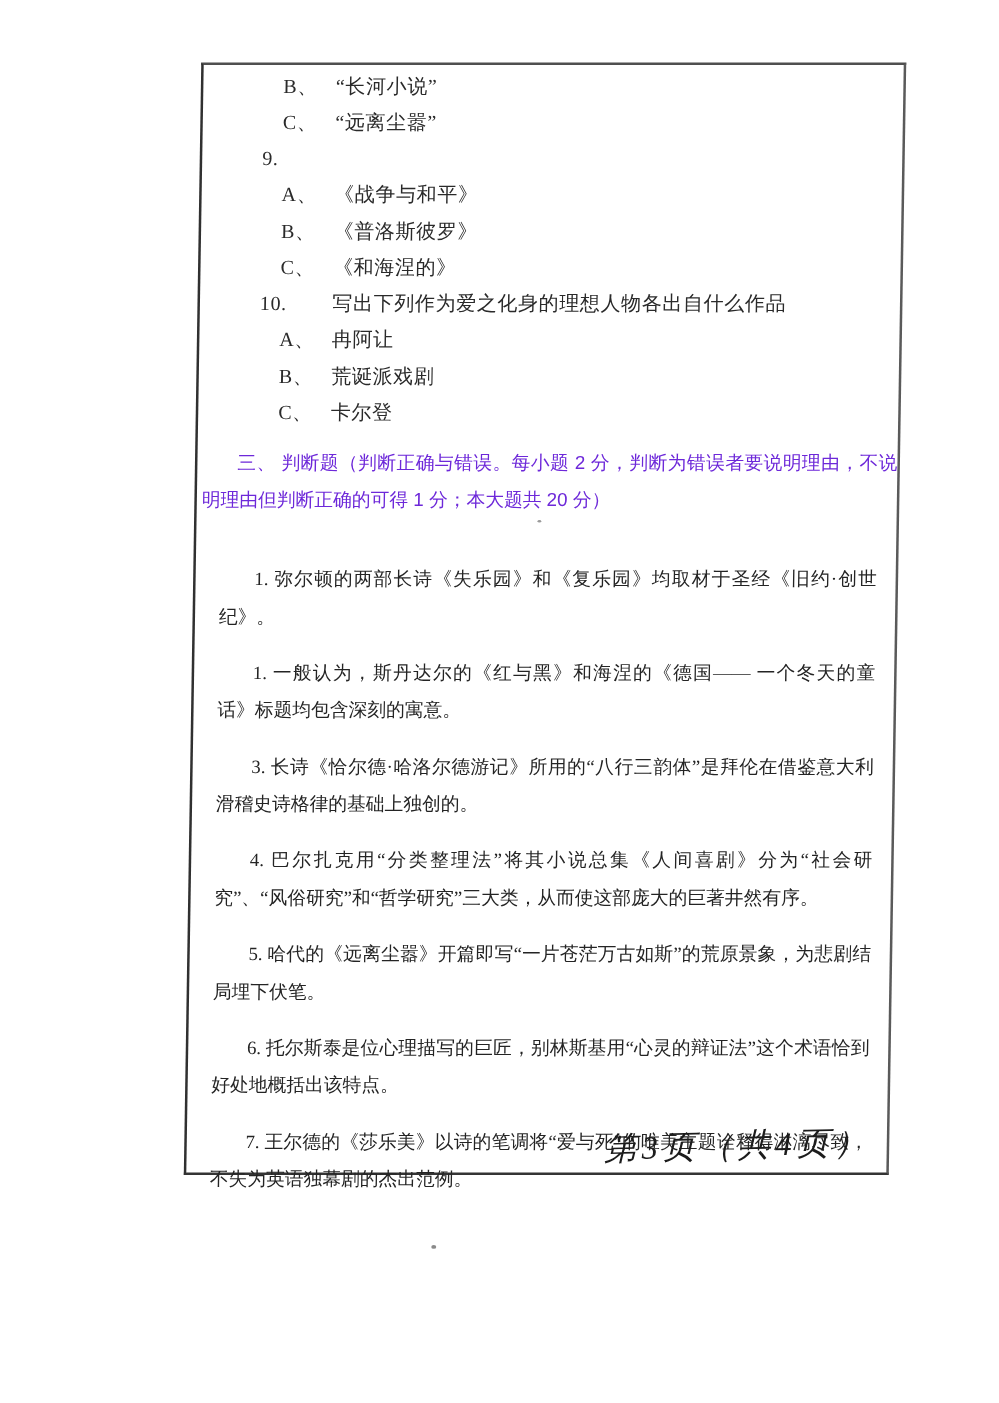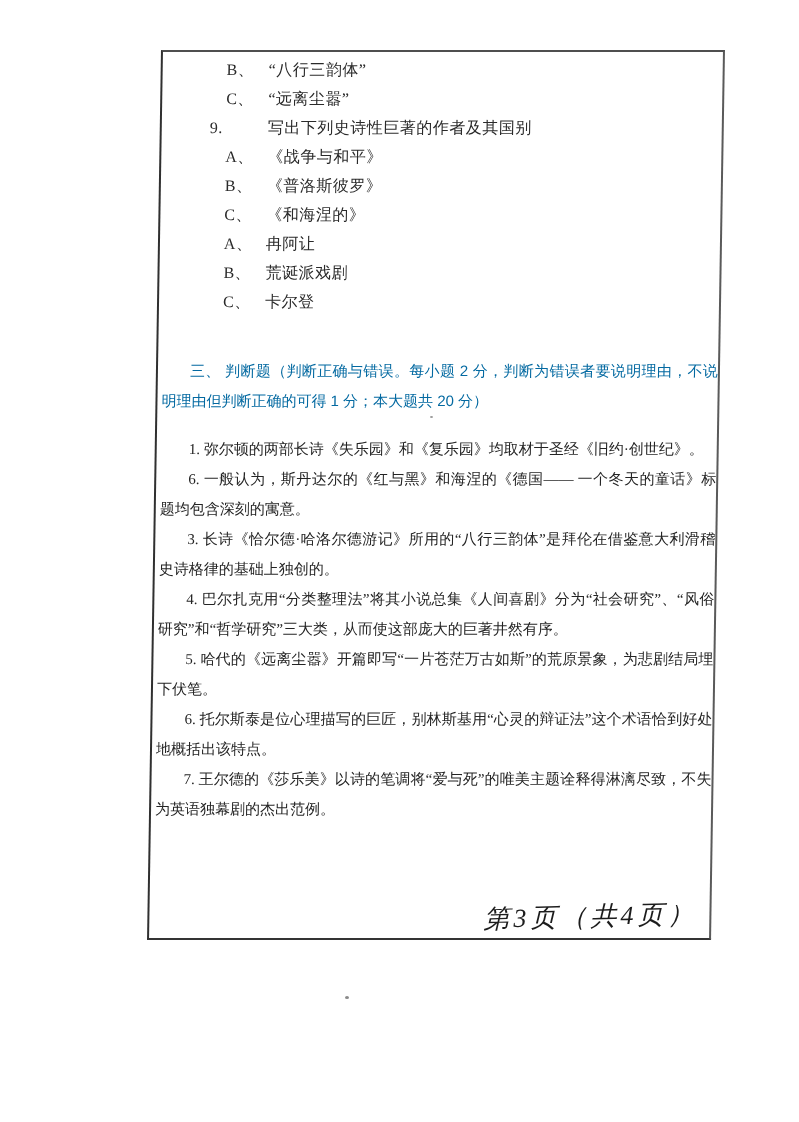--- a/index.html
+++ b/index.html
@@ -56,36 +56,36 @@
     position: absolute;
     top: 304px;
     left: 4px;
     right: 0;
     margin: 0;
     font-family: "Liberation Sans", sans-serif;
     font-size: 15px;
     line-height: 30px;
     text-indent: 28px;
     text-align: justify;
-    color: #0369a1;
+    color: #6d28d9;
     font-weight: 500;
   }
   
   .judgment {
     position: absolute;
     top: 382px;
     left: 4px;
     right: 0;
     font-size: 15px;
     line-height: 30px;
     text-align: justify;
     color: #242424;
   }
   .judgment p {
-    margin: 0;
+    margin: 15px;
     text-indent: 28px;
   }
   
   .page-note {
     position: absolute;
     right: 12px;
     bottom: 4px;
     font-size: 26px;
     font-style: italic;
     font-family: "Liberation Serif", cursive;
@@ -107,64 +107,67 @@
 <body>
 
 <div class="sheet">
 
   <div class="page-box">
 
     <div class="upper">
 
       <div class="row opt">
         <span class="lbl">B、</span>
-        <span class="txt">“八行三韵体”</span>
+        <span class="txt">“长河小说”</span>
       </div>
       <div class="row opt">
         <span class="lbl">C、</span>
         <span class="txt">“远离尘嚣”</span>
       </div>
 
       <div class="row q">
         <span class="num">9.</span>
-        <span class="txt">写出下列史诗性巨著的作者及其国别</span>
       </div>
       <div class="row opt">
         <span class="lbl">A、</span>
         <span class="txt">《战争与和平》</span>
       </div>
       <div class="row opt">
         <span class="lbl">B、</span>
         <span class="txt">《普洛斯彼罗》</span>
       </div>
       <div class="row opt">
         <span class="lbl">C、</span>
         <span class="txt">《和海涅的》</span>
       </div>
 
+      <div class="row q">
+        <span class="num">10.</span>
+        <span class="txt">写出下列作为爱之化身的理想人物各出自什么作品</span>
+      </div>
       <div class="row opt">
         <span class="lbl">A、</span>
         <span class="txt">冉阿让</span>
       </div>
       <div class="row opt">
         <span class="lbl">B、</span>
         <span class="txt">荒诞派戏剧</span>
       </div>
       <div class="row opt">
         <span class="lbl">C、</span>
         <span class="txt">卡尔登</span>
       </div>
 
     </div>
 
     <p class="heading">三、 判断题（判断正确与错误。每小题 2 分，判断为错误者要说明理由，不说明理由但判断正确的可得 1 分；本大题共 20 分）</p>
 
     <div class="judgment">
       <p>1. 弥尔顿的两部长诗《失乐园》和《复乐园》均取材于圣经《旧约·创世纪》。</p>
-      <p>6. 一般认为，斯丹达尔的《红与黑》和海涅的《德国—— 一个冬天的童话》标题均包含深刻的寓意。</p>
+      <p>1. 一般认为，斯丹达尔的《红与黑》和海涅的《德国—— 一个冬天的童话》标题均包含深刻的寓意。</p>
       <p>3. 长诗《恰尔德·哈洛尔德游记》所用的“八行三韵体”是拜伦在借鉴意大利滑稽史诗格律的基础上独创的。</p>
       <p>4. 巴尔扎克用“分类整理法”将其小说总集《人间喜剧》分为“社会研究”、“风俗研究”和“哲学研究”三大类，从而使这部庞大的巨著井然有序。</p>
       <p>5. 哈代的《远离尘嚣》开篇即写“一片苍茫万古如斯”的荒原景象，为悲剧结局埋下伏笔。</p>
       <p>6. 托尔斯泰是位心理描写的巨匠，别林斯基用“心灵的辩证法”这个术语恰到好处地概括出该特点。</p>
       <p>7. 王尔德的《莎乐美》以诗的笔调将“爱与死”的唯美主题诠释得淋漓尽致，不失为英语独幕剧的杰出范例。</p>
     </div>
 
     <div class="page-note">第3页（共4页）</div>
 
   </div>

